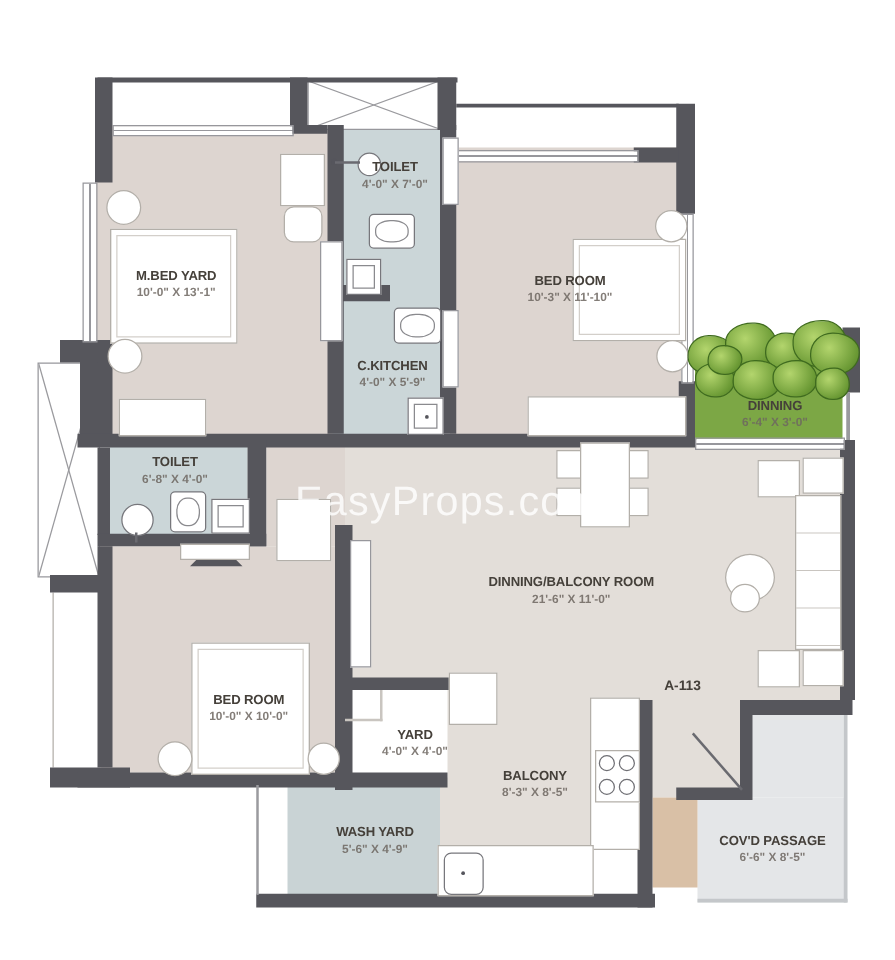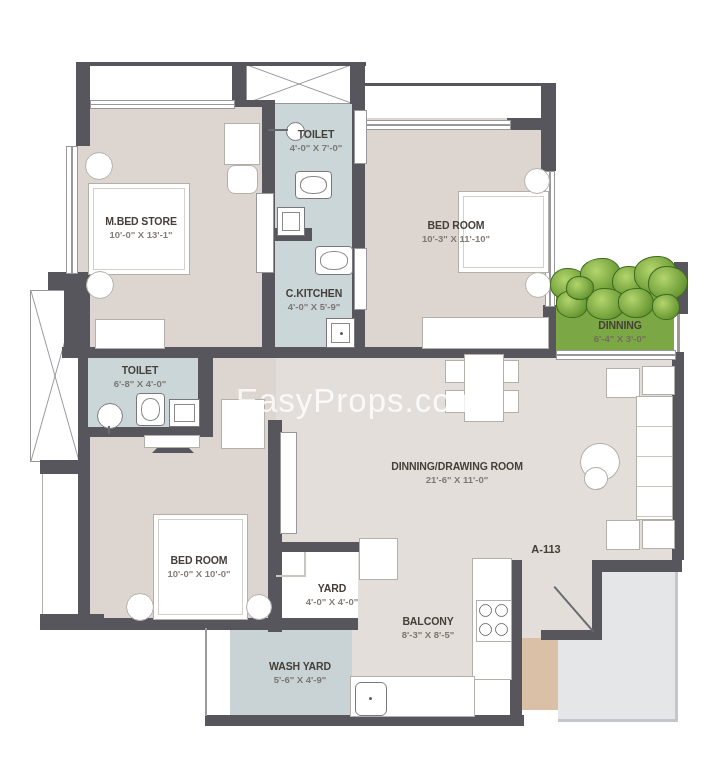--- a/index.html
+++ b/index.html
@@ -208,21 +208,21 @@
   <div class="leaf ra" style="left:612px;top:266px;width:34px;height:28px"></div>
   <div class="leaf rb" style="left:634px;top:256px;width:42px;height:36px"></div>
   <div class="leaf rb" style="left:556px;top:290px;width:30px;height:26px"></div>
   <div class="leaf ra" style="left:586px;top:288px;width:38px;height:30px"></div>
   <div class="leaf rb" style="left:618px;top:288px;width:34px;height:28px"></div>
   <div class="leaf ra" style="left:648px;top:266px;width:38px;height:32px"></div>
   <div class="leaf rb" style="left:652px;top:294px;width:26px;height:24px"></div>
   <div class="leaf ra" style="left:566px;top:276px;width:26px;height:22px"></div>
 
   <div class="rlabel" style="left:141px;top:228px">
-    <span class="rname">M.BED STORE</span>
+    <span class="rname">M.BED YARD</span>
     <span class="rdims">10'-0" X 13'-1"</span>
   </div>
   <div class="rlabel" style="left:316px;top:141px">
     <span class="rname">TOILET</span>
     <span class="rdims">4'-0" X 7'-0"</span>
   </div>
   <div class="rlabel" style="left:456px;top:232px">
     <span class="rname">BED ROOM</span>
     <span class="rdims">10'-3" X 11'-10"</span>
   </div>
@@ -232,37 +232,41 @@
   </div>
   <div class="rlabel" style="left:620px;top:332px">
     <span class="rname">DINNING</span>
     <span class="rdims">6'-4" X 3'-0"</span>
   </div>
   <div class="rlabel" style="left:140px;top:377px">
     <span class="rname">TOILET</span>
     <span class="rdims">6'-8" X 4'-0"</span>
   </div>
   <div class="rlabel" style="left:457px;top:473px">
-    <span class="rname">DINNING/DRAWING ROOM</span>
+    <span class="rname">DINNING/BALCONY ROOM</span>
     <span class="rdims">21'-6" X 11'-0"</span>
   </div>
   <div class="rlabel" style="left:199px;top:567px">
     <span class="rname">BED ROOM</span>
     <span class="rdims">10'-0" X 10'-0"</span>
   </div>
   <div class="rlabel" style="left:332px;top:595px">
     <span class="rname">YARD</span>
     <span class="rdims">4'-0" X 4'-0"</span>
   </div>
   <div class="rlabel" style="left:428px;top:628px">
     <span class="rname">BALCONY</span>
     <span class="rdims">8'-3" X 8'-5"</span>
   </div>
   <div class="rlabel" style="left:300px;top:673px">
     <span class="rname">WASH YARD</span>
     <span class="rdims">5'-6" X 4'-9"</span>
   </div>
+  <div class="rlabel" style="left:618px;top:680px">
+    <span class="rname">COV'D PASSAGE</span>
+    <span class="rdims">6'-6" X 8'-5"</span>
+  </div>
 
   <div class="a101" style="left:546px;top:549px">A-113</div>
 
   <div class="wm" style="left:236px;top:382px">EasyProps.com</div>
 
 </div>
 
 </body></html>

